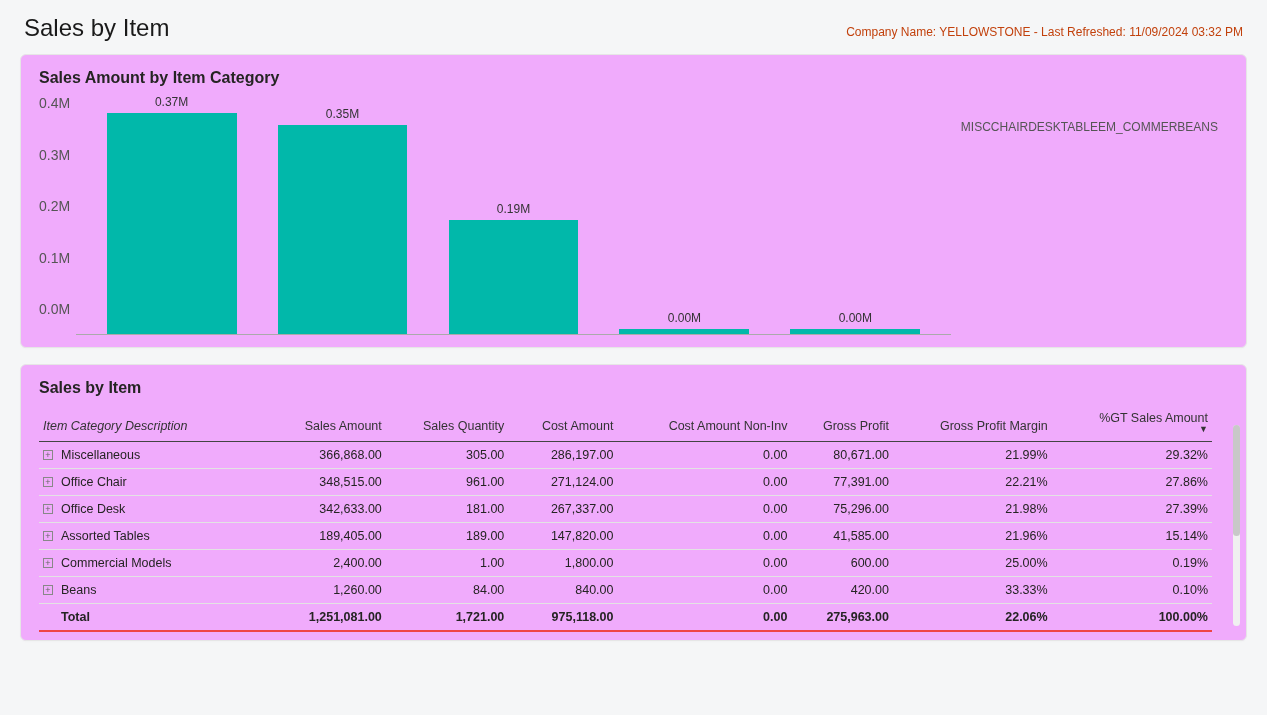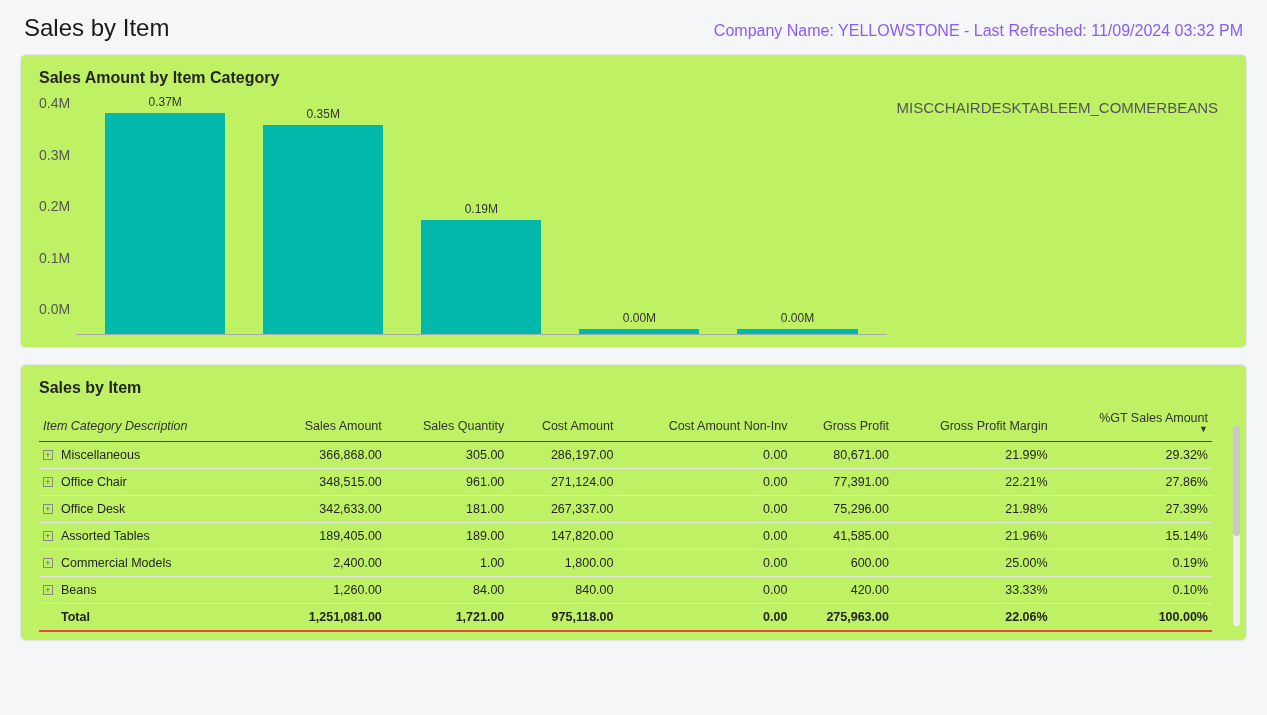--- a/index.html
+++ b/index.html
@@ -17,25 +17,25 @@
     align-items: baseline;
     justify-content: space-between;
     padding: 4px 4px 12px 4px;
   }
   .page-title {
     font-size: 24px;
     font-weight: 400;
     color: #1a1a1a;
   }
   .meta {
-    font-size: 16px;
-    color: #8b5cf6;
+    font-size: 12px;
+    color: #c2410c;
   }
   .card {
-    background: #bef264;
+    background: #f0abfc;
     border: 1px solid #e6e6e6;
     border-radius: 6px;
     padding: 14px 18px 12px 18px;
     margin-bottom: 16px;
     box-shadow: 0 1px 2px rgba(0,0,0,0.02);
   }
   .card-title {
     font-size: 16px;
     font-weight: 600;
     margin-bottom: 8px;
@@ -80,22 +80,23 @@
     color: #333;
     margin-bottom: 4px;
   }
   .bar {
     width: 76%;
     background: #01b8aa;
   }
   .x-labels {
     display: flex;
     padding: 0 10px;
-    font-size: 15px;
+    font-size: 12px;
     color: #555;
+    margin-top: 21px;
   }
   .x-labels > div {
     flex: 1;
     text-align: center;
     padding-top: 4px;
   }
   
   .table-card {
     position: relative;
     padding-bottom: 8px;

